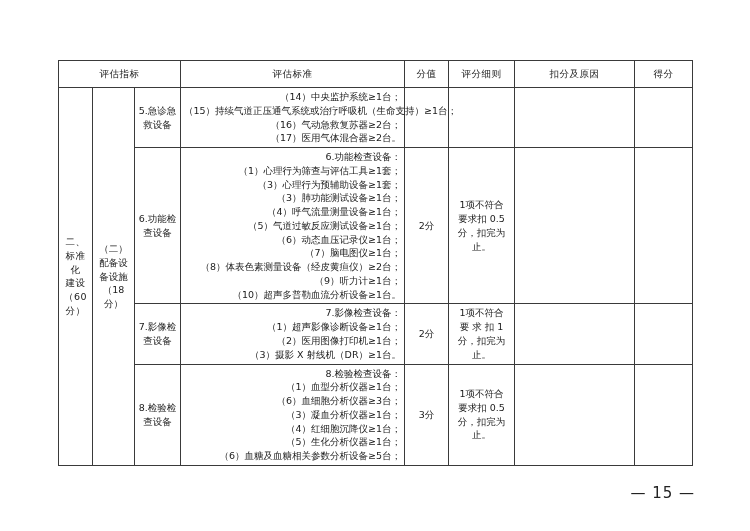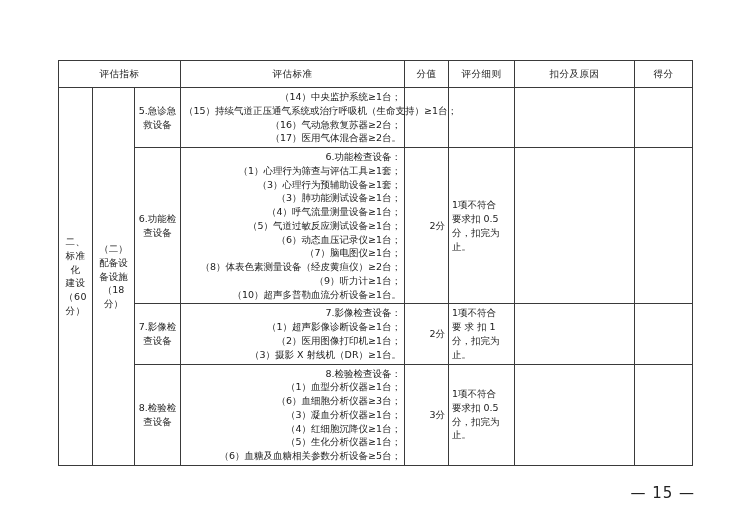--- a/index.html
+++ b/index.html
@@ -74,25 +74,25 @@
   .stdcell {
     text-align: right;
     font-size: 9.5px;
     line-height: 1.62;
     padding-left: 5px;
     padding-top: 3px;
     padding-bottom: 3px;
   }
   .stdcell div { white-space: nowrap; }
   .scorecell {
-    text-align: right;
+    text-align: center;
     font-size: 10px;
   }
   .rulecell {
-    text-align: left;
+    text-align: center;
     font-size: 9.5px;
     line-height: 1.65;
     padding-left: 4px;
   }
   .blank { }
   .pagenum {
     position: absolute;
     right: 55px;
     top: 484px;
     font-size: 15px;

